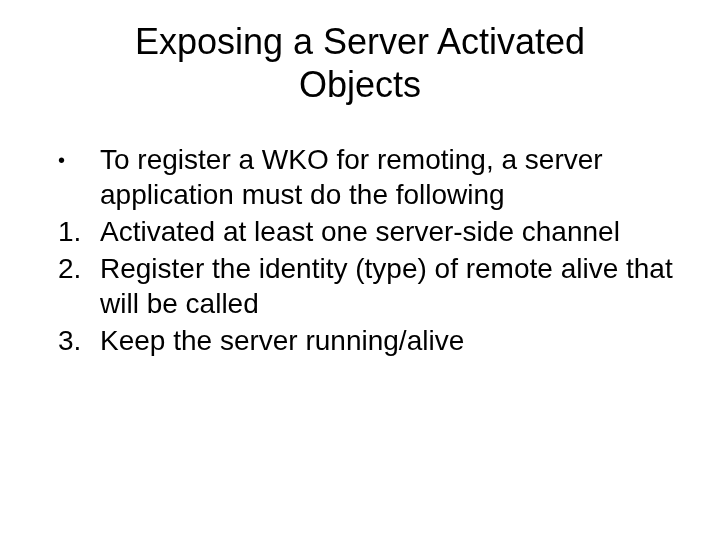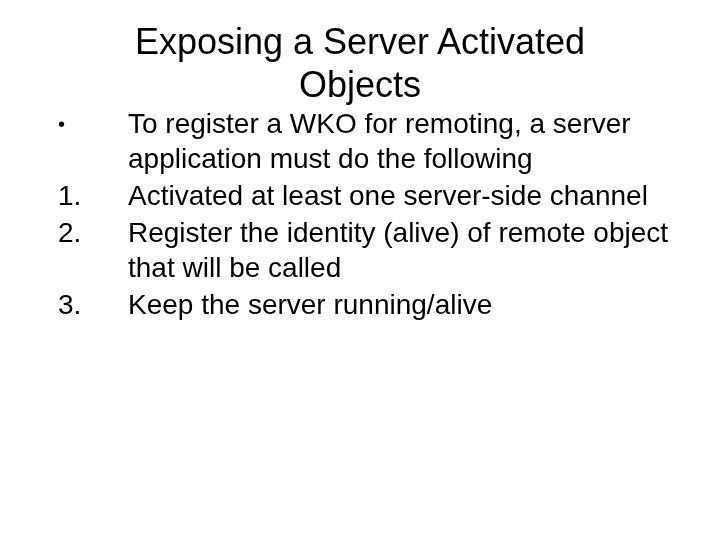--- a/index.html
+++ b/index.html
@@ -13,20 +13,21 @@
       background: #ffffff;
       font-family: Arial, Helvetica, sans-serif;
       color: #000000;
       padding: 20px 40px;
     }
     .title {
       text-align: center;
       font-size: 36px;
       font-weight: normal;
       line-height: 1.2;
+      margin-bottom: 36px;
       padding: 0 40px;
     }
     .content {
       padding-left: 10px;
     }
     .item {
       display: flex;
       font-size: 28px;
       line-height: 1.25;
       margin-bottom: 2px;
@@ -36,38 +37,37 @@
       flex-shrink: 0;
       text-align: left;
       padding-left: 8px;
     }
     .bullet-marker {
       font-size: 20px;
       padding-top: 6px;
     }
     .text {
       flex: 1;
-      margin-left: 28px;
     }
   </style>
 </head>
 <body>
 
 <h1 class="title">Exposing a Server Activated Objects</h1>
 
 <div class="content">
   <div class="item">
     <div class="marker bullet-marker">•</div>
     <div class="text">To register a WKO for remoting, a server application must do the following</div>
   </div>
   <div class="item">
     <div class="marker">1.</div>
     <div class="text">Activated at least one server-side channel</div>
   </div>
   <div class="item">
     <div class="marker">2.</div>
-    <div class="text">Register the identity (alive) of remote object that will be called</div>
+    <div class="text">Register the identity (type) of remote alive that will be called</div>
   </div>
   <div class="item">
     <div class="marker">3.</div>
     <div class="text">Keep the server running/alive</div>
   </div>
 </div>
 
 </body></html>

